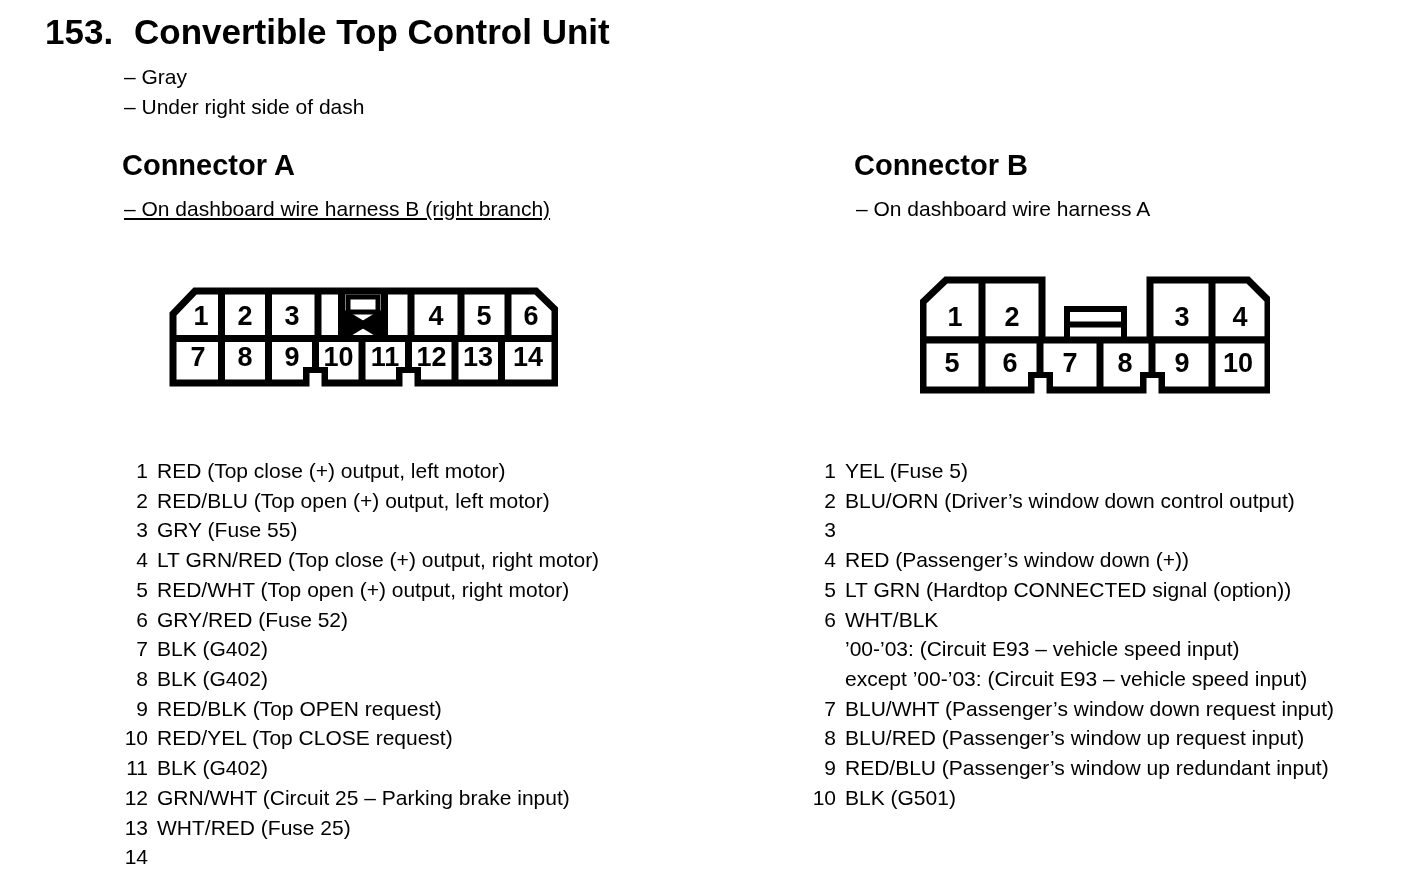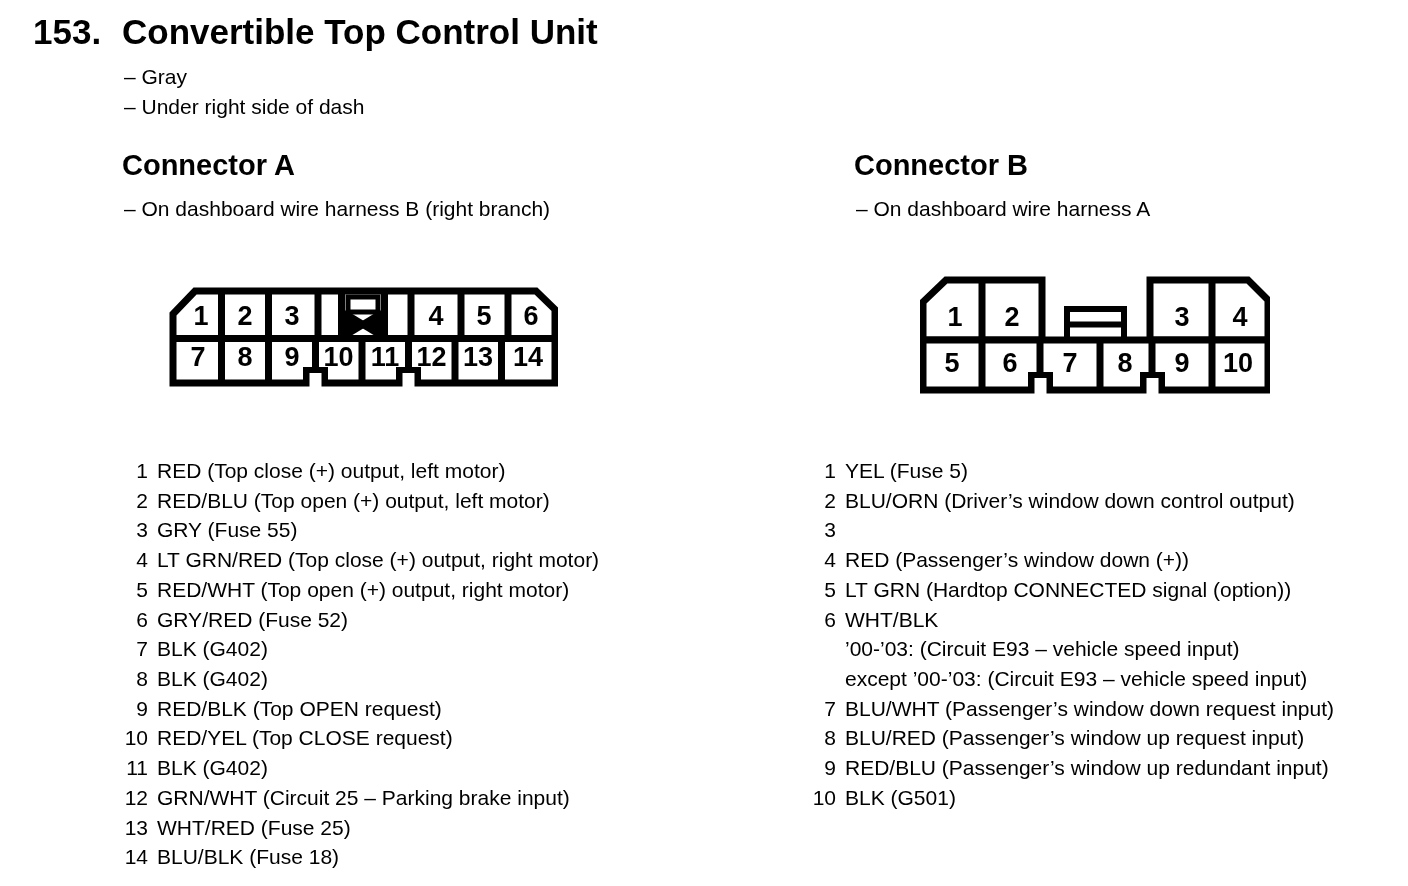--- a/index.html
+++ b/index.html
@@ -2,39 +2,39 @@
 <html><head>
 <meta charset="utf-8">
 <style>
   html,body{margin:0;padding:0;}
   body{
     width:1408px;height:886px;position:relative;background:#ffffff;
     font-family:"Liberation Sans",sans-serif;color:#000;
     overflow:hidden;
   }
   .abs{position:absolute;}
-  .h1{font-size:35px;font-weight:bold;letter-spacing:0;white-space:nowrap;}
+  .h1{font-size:35px;font-weight:bold;letter-spacing:0;white-space:nowrap;margin-left:12px;}
   .note{font-size:21px;white-space:nowrap;}
   .h2{font-size:29px;font-weight:bold;white-space:nowrap;}
   .pinlist{font-size:21px;white-space:nowrap;}
   .pin-row{display:flex;line-height:29.72px;}
   .pin-num{width:32px;text-align:right;margin-right:9px;flex:none;}
   .pin-text{flex:none;}
   svg text{font-family:"Liberation Sans",sans-serif;}
 </style>
 </head>
 <body>
 
 <div class="abs h1" style="left:33px;top:12px;">153.</div>
 <div class="abs h1" style="left:122px;top:12px;">Convertible Top Control Unit</div>
 <div class="abs note" style="left:124px;top:65px;text-align:right;">– Gray</div>
 <div class="abs note" style="left:124px;top:95px;">– Under right side of dash</div>
 
 <div class="abs h2" style="left:122px;top:149px;text-align:center;">Connector A</div>
-<div class="abs note" style="left:124px;top:197px;">– On dashboard wire harness B (right branch)</div>
+<div class="abs note" style="left:124px;top:197px;text-decoration:underline;">– On dashboard wire harness B (right branch)</div>
 
 <svg class="abs" style="left:168px;top:287px;" width="390" height="102" viewBox="0 0 390 102">
   <g>
     <path d="M5,27 L27,4 L368,4 L387,22.5 L387,96 L5,96 Z" fill="#ffffff" stroke="#000" stroke-width="7"></path>
   </g>
   <g stroke="#000" stroke-width="7">
     <line x1="5" y1="51.5" x2="387" y2="51.5"></line>
     <line x1="53.5" y1="4" x2="53.5" y2="51.5"></line>
     <line x1="100.5" y1="4" x2="100.5" y2="51.5"></line>
     <line x1="150" y1="4" x2="150" y2="51.5"></line>
@@ -130,21 +130,20 @@
     <div class="pin-row">
       <span class="pin-num">12</span>
       <span class="pin-text">GRN/WHT (Circuit 25 – Parking brake input)</span>
     </div>
     <div class="pin-row">
       <span class="pin-num">13</span>
       <span class="pin-text">WHT/RED (Fuse 25)</span>
     </div>
     <div class="pin-row">
       <span class="pin-num">14</span>
-      <span class="pin-text">BLU/BLK (Fuse 18)</span>
     </div>
   </div>
 
 <div class="abs h2" style="left:854px;top:149px;">Connector B</div>
 <div class="abs note" style="left:856px;top:197px;">– On dashboard wire harness A</div>
 
 <svg class="abs" style="left:920px;top:276px;" width="350" height="118" viewBox="0 0 350 118">
   <g>
     <rect x="147" y="33" width="57" height="31" fill="#ffffff" stroke="#000" stroke-width="6"></rect>
     <line x1="149" y1="48.5" x2="202" y2="48.5" stroke="#000" stroke-width="6"></line>

